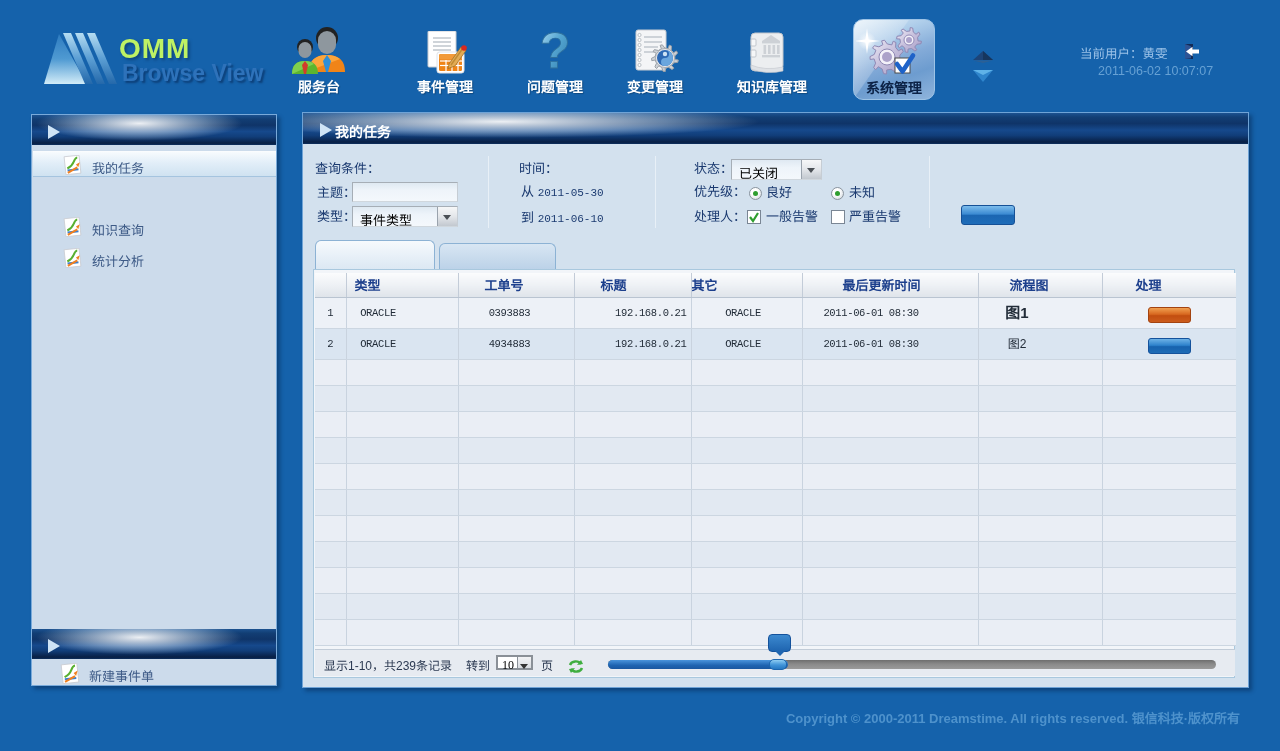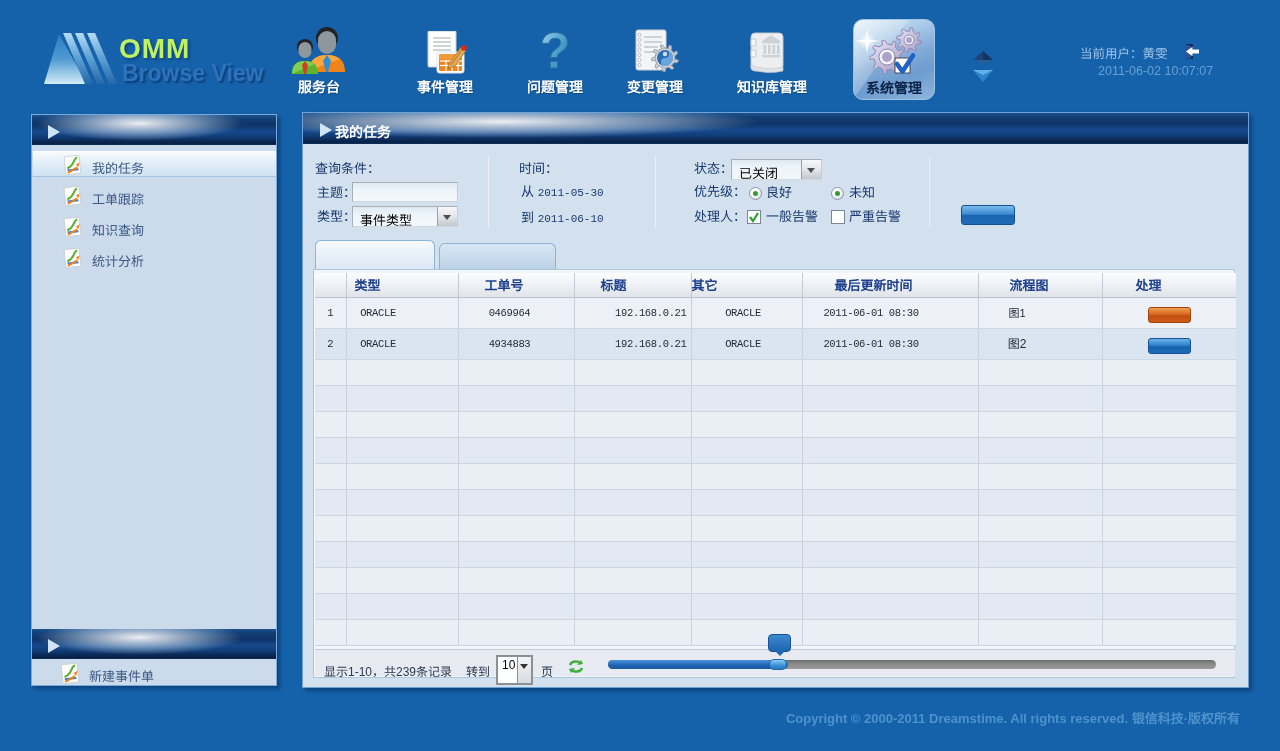--- a/index.html
+++ b/index.html
@@ -124,21 +124,21 @@
 td:first-child, th:first-child { border-left:none; }
 thead th {
   height:24px; font-size:13px; font-weight:bold; color:#1c3f8c; text-align:left;
   background:linear-gradient(180deg,#fbfcfd 0%,#eef1f5 50%,#dfe4ea 100%);
   border-bottom:1px solid #b9c4d1; border-left:1px solid #c3ccd8;
 }
 thead th:nth-child(2){padding-left:8px;}
 thead th:nth-child(3){padding-left:26px;}
 thead th:nth-child(4){padding-left:26px;}
 thead th:nth-child(5){}
-thead th:nth-child(6){padding-left:32px;margin-left:36px;}
+thead th:nth-child(6){padding-left:40px;margin-left:36px;}
 thead th:nth-child(7){padding-left:31px;}
 thead th:nth-child(8){padding-left:33px;}
 tbody td:nth-child(2){padding-right:48px;}
 tbody td:nth-child(3){padding-right:13px;}
 tbody td:nth-child(4){padding-right:4px;text-align:right;}
 tbody td:nth-child(5){padding-right:7px;}
 tbody td:nth-child(6){padding-right:38px;}
 tbody td:nth-child(7){padding-right:46px;}
 tbody td { height:26px; line-height:30px; font-size:10.5px; letter-spacing:-0.35px; text-align:center; color:#222c38;
   border-bottom:1px solid #ccd6e1; font-family:"Liberation Mono", monospace; }
@@ -149,22 +149,22 @@
 .cellbtn { display:inline-block; width:43px; height:16px; border-radius:3px; vertical-align:middle; position:relative; top:2px; }
 .btn-orange { background:linear-gradient(180deg,#f0a050 0%,#d86820 45%,#c24e10 55%,#cc5c1c 100%); border:1px solid #a34310; }
 .btn-blue { background:linear-gradient(180deg,#6db1e6 0%,#2e82cc 45%,#1762ae 55%,#1e6cb6 100%); border:1px solid #14529c; }
 
 
 #pager {
   position:absolute; left:1px; bottom:1px; width:920px; height:27px;
   background:#e7ebf1; border-top:1px solid #c2ccd8;
   font-size:12px; color:#2c3a52;
 }
-#pager .pt { position:absolute; top:12px; }
-#goto-box { position:absolute; left:181px; top:5px; width:37px; height:30px; background:#fff; border:2px solid #8a9097; }
+#pager .pt { position:absolute; top:6px; }
+#goto-box { position:absolute; left:181px; top:5px; width:37px; height:15px; background:#fff; border:2px solid #8a9097;font-family:Liberation Serif, serif; }
 #goto-box .num { position:absolute; left:4px; top:1px; font-size:12px; color:#000; }
 #goto-box .gbtn { position:absolute; right:0; top:0; width:14px; height:100%;
   background:linear-gradient(180deg,#f2f3f5 0%,#d8dce1 100%); border-left:1px solid #8a9097; }
 #goto-box .gbtn:after { content:""; position:absolute; left:2px; top:7px; border:4px solid transparent; border-top:5px solid #333; border-bottom:none; }
 
 
 #sld-rail { position:absolute; left:293px; top:10px; width:608px; height:9px; border-radius:5px;
   background:linear-gradient(180deg,#6e6e6e 0%,#8a8a8a 45%,#9a9a9a 100%); }
 #sld-fill { position:absolute; left:0; top:0; width:180px; height:9px; border-radius:5px;
   background:linear-gradient(180deg,#4a94dc 0%,#1e63b0 60%,#1a57a0 100%); }
@@ -353,32 +353,20 @@
     <svg class="micon" width="19" height="20" viewBox="0 0 19 20">
         <g transform="rotate(-6 9 10)">
       <rect x="2" y="1" width="15" height="18" fill="#fff" stroke="#c9ccd2" stroke-width="0.8"></rect>
       <path d="M4 13 q5 -2 7 -6 t4 -4" fill="none" stroke="#58b030" stroke-width="2"></path>
       <path d="M4 15 h11" stroke="#3a7fd0" stroke-width="2"></path>
       <path d="M4 17.5 L14 13" stroke="#f08020" stroke-width="2"></path>
       <polygon points="13,10 17,8 15,13" fill="#f08020"></polygon>
         </g>
     </svg>
     <span class="mtxt">我的任务</span>
-  </div>
-  <div class="menuitem" id="mi2">
-    <svg class="micon" width="19" height="20" viewBox="0 0 19 20">
-        <g transform="rotate(-6 9 10)">
-      <rect x="2" y="1" width="15" height="18" fill="#fff" stroke="#c9ccd2" stroke-width="0.8"></rect>
-      <path d="M4 13 q5 -2 7 -6 t4 -4" fill="none" stroke="#58b030" stroke-width="2"></path>
-      <path d="M4 15 h11" stroke="#3a7fd0" stroke-width="2"></path>
-      <path d="M4 17.5 L14 13" stroke="#f08020" stroke-width="2"></path>
-      <polygon points="13,10 17,8 15,13" fill="#f08020"></polygon>
-        </g>
-    </svg>
-    <span class="mtxt">工单跟踪</span>
   </div>
   <div class="menuitem" id="mi3">
     <svg class="micon" width="19" height="20" viewBox="0 0 19 20">
         <g transform="rotate(-6 9 10)">
       <rect x="2" y="1" width="15" height="18" fill="#fff" stroke="#c9ccd2" stroke-width="0.8"></rect>
       <path d="M4 13 q5 -2 7 -6 t4 -4" fill="none" stroke="#58b030" stroke-width="2"></path>
       <path d="M4 15 h11" stroke="#3a7fd0" stroke-width="2"></path>
       <path d="M4 17.5 L14 13" stroke="#f08020" stroke-width="2"></path>
       <polygon points="13,10 17,8 15,13" fill="#f08020"></polygon>
         </g>
@@ -485,25 +473,25 @@
             <th>其它</th>
             <th>最后更新时间</th>
             <th>流程图</th>
             <th>处理</th>
         </tr>
       </thead>
       <tbody>
         <tr class="odd">
             <td>1</td>
             <td>ORACLE</td>
-            <td>0469964</td>
+            <td>0393883</td>
             <td>192.168.0.21</td>
             <td>ORACLE</td>
             <td>2011-06-01 08:30</td>
-            <td style="font-family:'Liberation Sans',sans-serif;font-size:11px;letter-spacing:0;">图1</td>
+            <td style="font-family:'Liberation Sans',sans-serif;font-size:15px;letter-spacing:0;font-weight:bold;">图1</td>
             <td><span class="cellbtn btn-orange"></span></td>
           </tr>
         <tr class="even">
             <td>2</td>
             <td>ORACLE</td>
             <td>4934883</td>
             <td>192.168.0.21</td>
             <td>ORACLE</td>
             <td>2011-06-01 08:30</td>
             <td style="font-family:'Liberation Sans',sans-serif;font-size:12px;letter-spacing:0;">图2</td>

